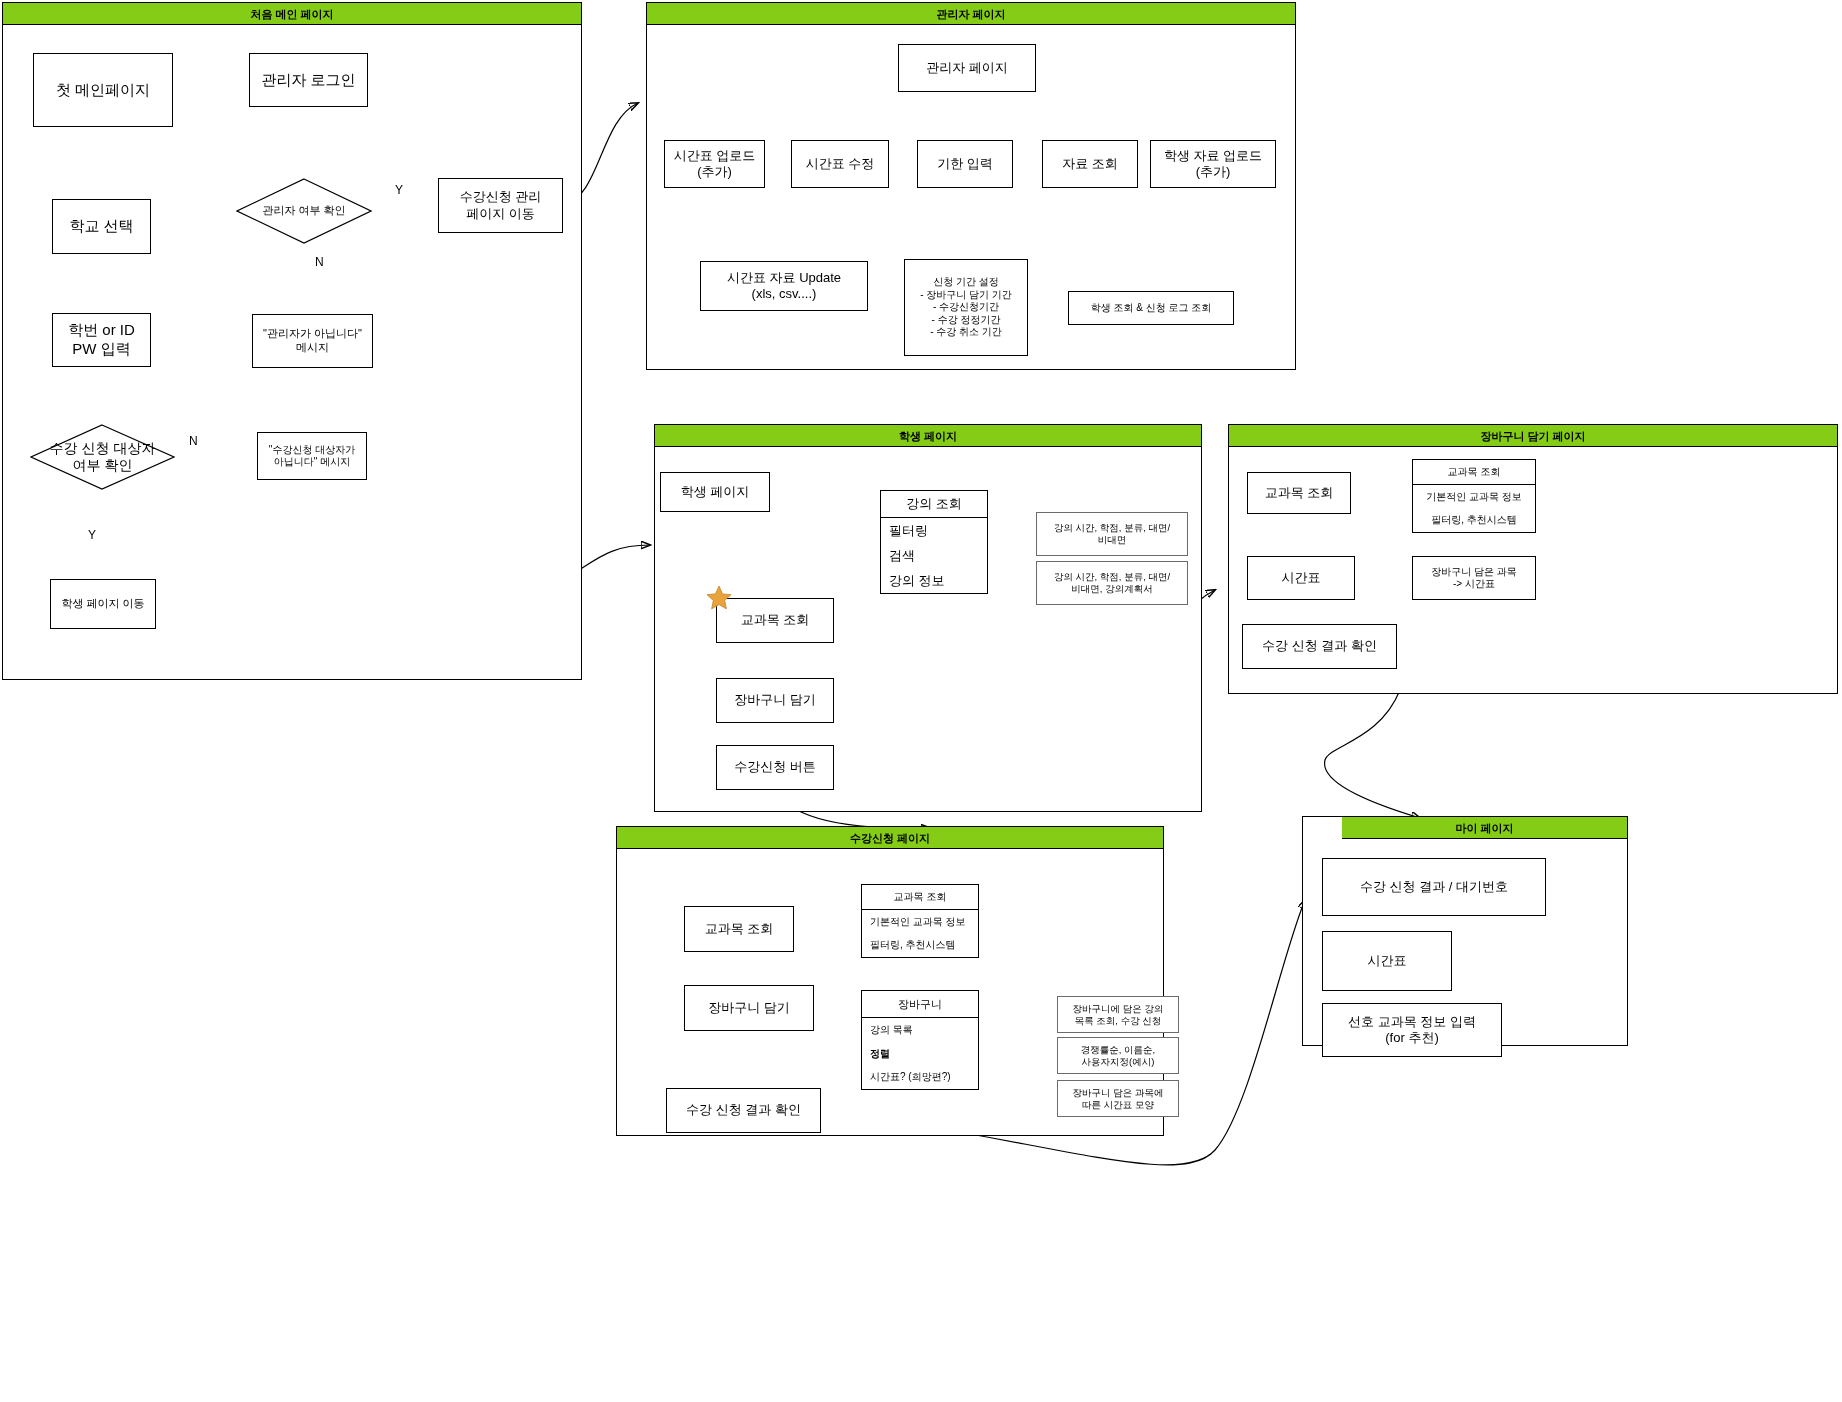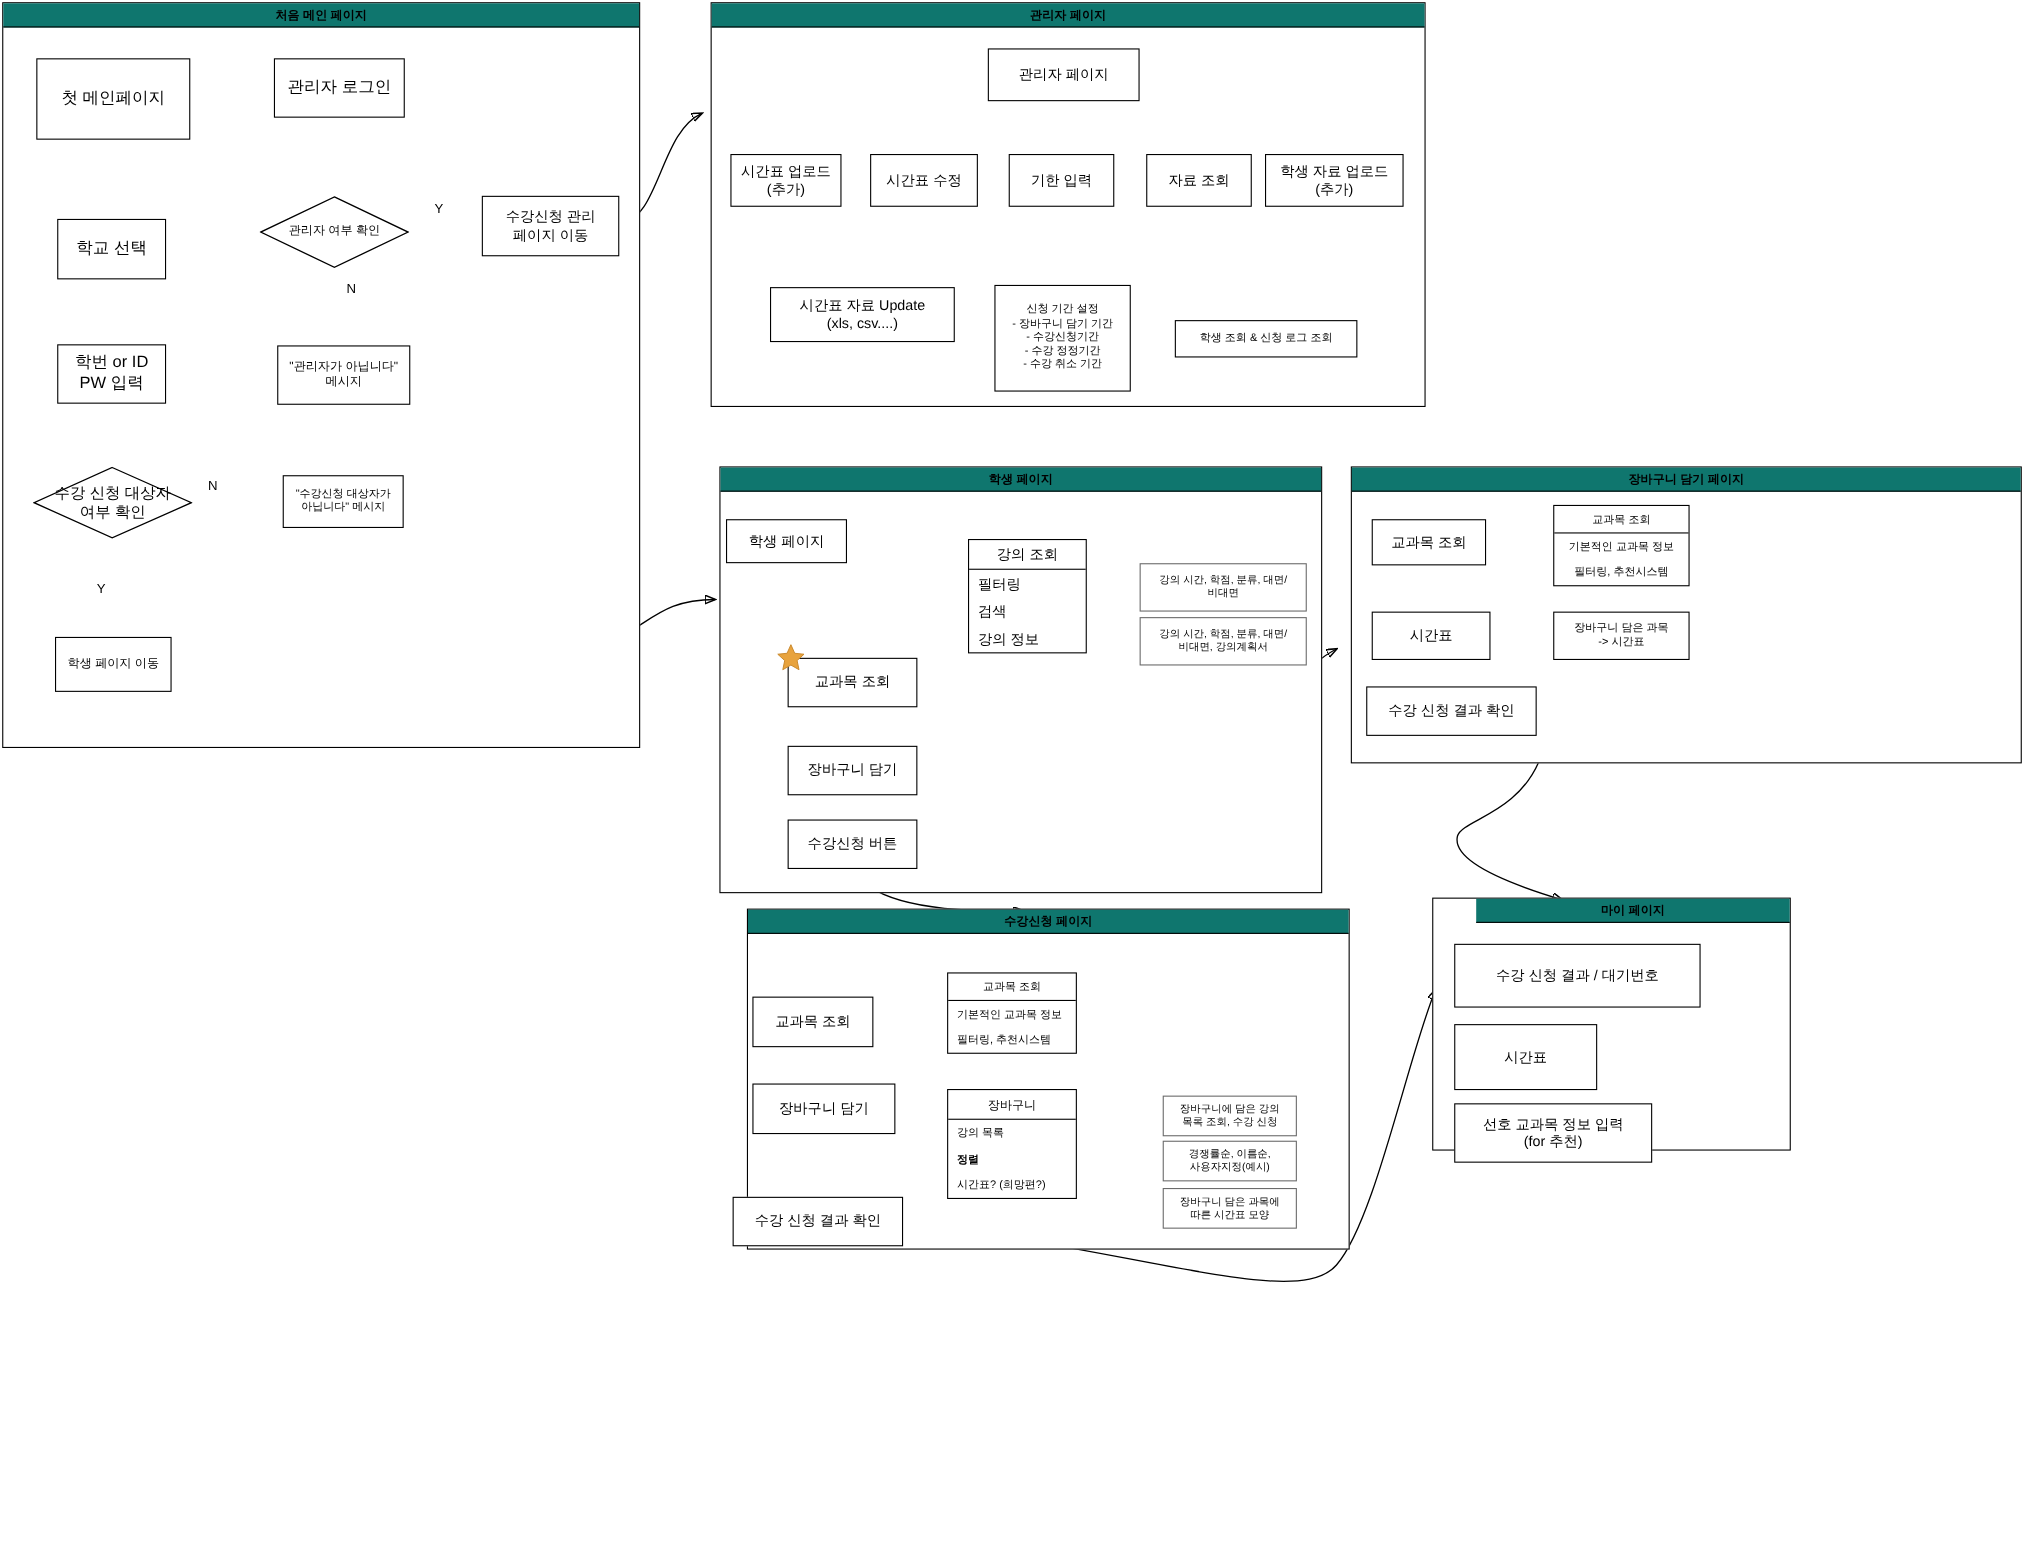--- a/index.html
+++ b/index.html
@@ -4,21 +4,21 @@
 <style>
   html,body{margin:0;padding:0;background:#ffffff;}
   body{font-family:"Liberation Sans","DejaVu Sans",sans-serif;color:#000;}
   #canvas{position:relative;width:1842px;height:1402px;overflow:hidden;background:#fff;}
 
   
   .group{position:absolute;border:1px solid #000;background:#fff;box-sizing:border-box;}
   .group > .group-title{
     height:22px;line-height:22px;text-align:center;
     font-size:11px;font-weight:bold;border-bottom:1px solid #000;
-    background:#0f766e;box-sizing:border-box;
+    background:#84cc16;box-sizing:border-box;
   }
 
   
   .node{position:absolute;border:1px solid #000;background:#fff;box-sizing:border-box;
         display:flex;align-items:center;justify-content:center;text-align:center;
         font-size:15px;line-height:1.25;padding:2px 4px;white-space:pre-line;}
   .node.small{font-size:11px;}
   .node.xsmall{font-size:10px;}
   .node.tiny{font-size:9.5px;}
   .node.med{font-size:13px;}
@@ -236,21 +236,21 @@
     <div class="crow" style="font-size:10px;">필터링, 추천시스템</div>
   </div>
 
   <div class="node med" style="left:1247px;top:556px;width:108px;height:44px;">시간표</div>
 
   <div class="node xsmall" style="left:1412px;top:556px;width:124px;height:44px;">장바구니 담은 과목
 -&gt; 시간표</div>
 
   <div class="node med" style="left:1242px;top:624px;width:155px;height:45px;">수강 신청 결과 확인</div>
 
-  <div class="group" style="left:679px;top:826px;width:548px;height:310px;">
+  <div class="group" style="left:616px;top:826px;width:548px;height:310px;">
     <div class="group-title">수강신청 페이지</div>
   </div>
 
   <div class="node med" style="left:684px;top:906px;width:110px;height:46px;">교과목 조회</div>
 
   <div class="composite" style="left:861px;top:884px;width:118px;height:74px;">
     <div class="chead" style="height:24px;font-size:10px;">교과목 조회</div>
     <div class="crow" style="font-size:10px;">기본적인 교과목 정보</div>
     <div class="crow" style="font-size:10px;">필터링, 추천시스템</div>
   </div>

